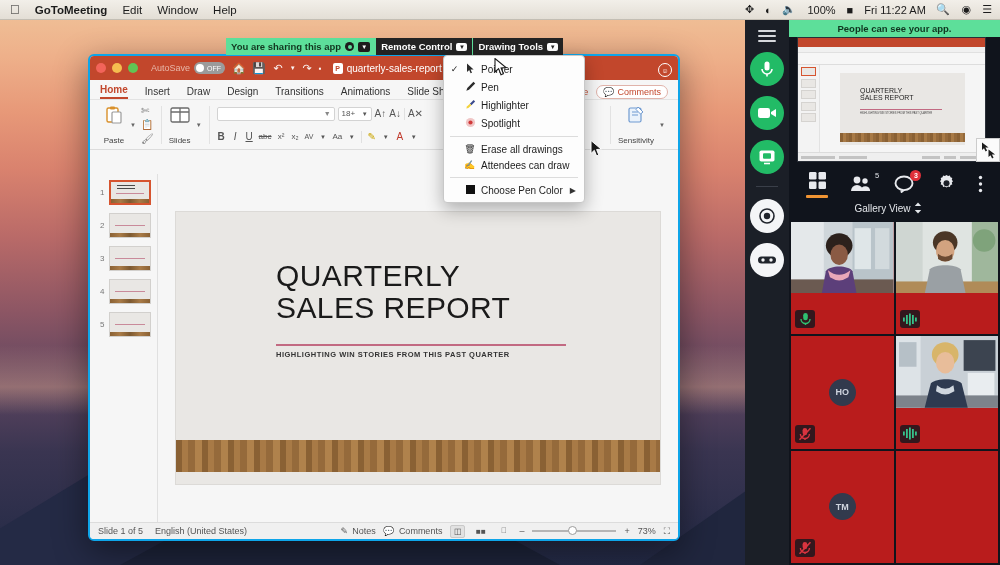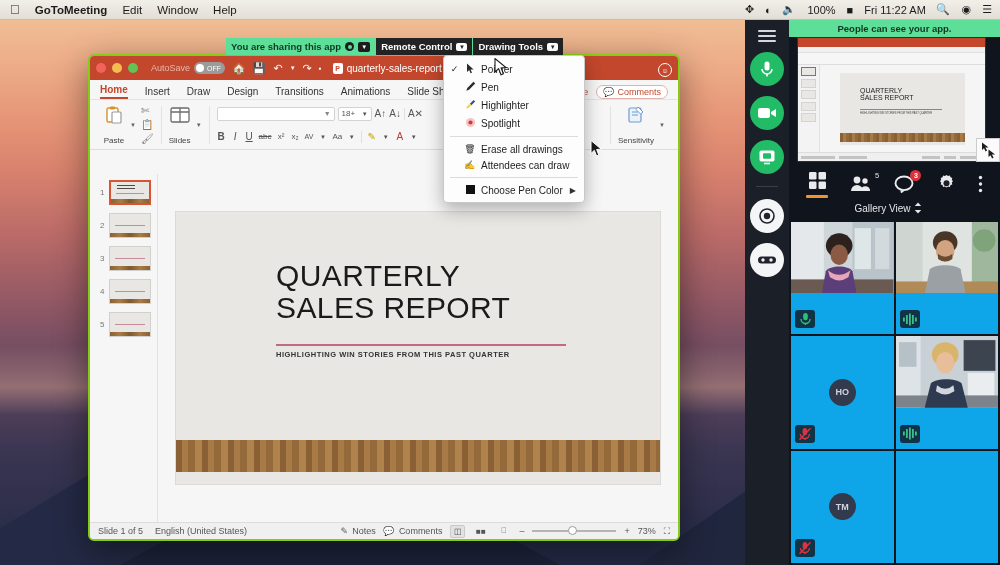--- a/index.html
+++ b/index.html
@@ -57,21 +57,21 @@
     padding:0 5px; white-space:nowrap; border-left:1px solid #5ddf9a; font-weight:bold;
   }
   .share-btn .cv{background:#fff;color:#232323;border-radius:2px;width:11px;height:8px;
       display:flex;align-items:center;justify-content:center;font-size:6px;}
 
   
   #pptwin {
     position:absolute; left:88px; top:54px; width:592px; height:487px;
     background:#f6f6f6; border-radius:6px; overflow:hidden;
     box-shadow:0 10px 34px rgba(0,0,0,.45);
-    border:2px solid #84cc16;
+    border:2px solid #0ea5e9;
     z-index:50;
   }
   #ppt-titlebar {
     height:24px; background:#c2472c; display:flex; align-items:center;
     padding:0 6px; gap:7px; color:#fff; font-size:10px; position:relative;
   }
   .traffic { display:flex; gap:6px; align-items:center; }
   .tl { width:10px; height:10px; border-radius:50%; }
   .tl.r{background:#f2645a;} .tl.y{background:#f5bd4f;} .tl.g{background:#61c454;}
   .autosave { display:flex; align-items:center; gap:4px; color:#e8b7a9; font-size:9px; margin-left:6px;}
@@ -223,21 +223,21 @@
   .tb-item{position:relative;color:#dfe2e7;display:flex;flex-direction:column;align-items:center;gap:3px;}
   .tb-item .underline{width:22px;height:2.5px;background:#f09433;border-radius:1px;}
   .tb-badge{position:absolute;top:-4px;right:-7px;background:#e0303a;color:#fff;border-radius:7px;
       font-size:7px;min-width:11px;height:11px;display:flex;align-items:center;justify-content:center;
       padding:0 2px;font-weight:bold;}
   .tb-count{position:absolute;top:-3px;right:-7px;font-size:7.5px;color:#dfe2e7;}
   #gtm-viewsel{display:flex;align-items:center;justify-content:center;gap:4px;color:#e4e7eb;
       font-size:10px;padding:2px 12px 6px 0;}
   #gtm-tiles{flex:1;display:grid;grid-template-columns:1fr 1fr;grid-template-rows:1fr 1fr 1fr;gap:2px;
       padding:0 2px 2px 2px;}
-  .tile{position:relative;background:#0ea5e9;overflow:hidden;}
+  .tile{position:relative;background:#b91c1c;overflow:hidden;}
   .tile .mic{position:absolute;left:4px;bottom:6px;width:20px;height:18px;background:rgba(18,22,30,.8);
       border-radius:3px;display:flex;align-items:center;justify-content:center;}
   .initials{position:absolute;inset:0;display:flex;align-items:center;justify-content:center;}
   .initials span{width:27px;height:27px;border-radius:50%;background:#323a4d;color:#cfd4de;
       display:flex;align-items:center;justify-content:center;font-size:9px;font-weight:bold;}
   .office{position:absolute;inset:0;}
 </style>
 </head>
 <body>
 

